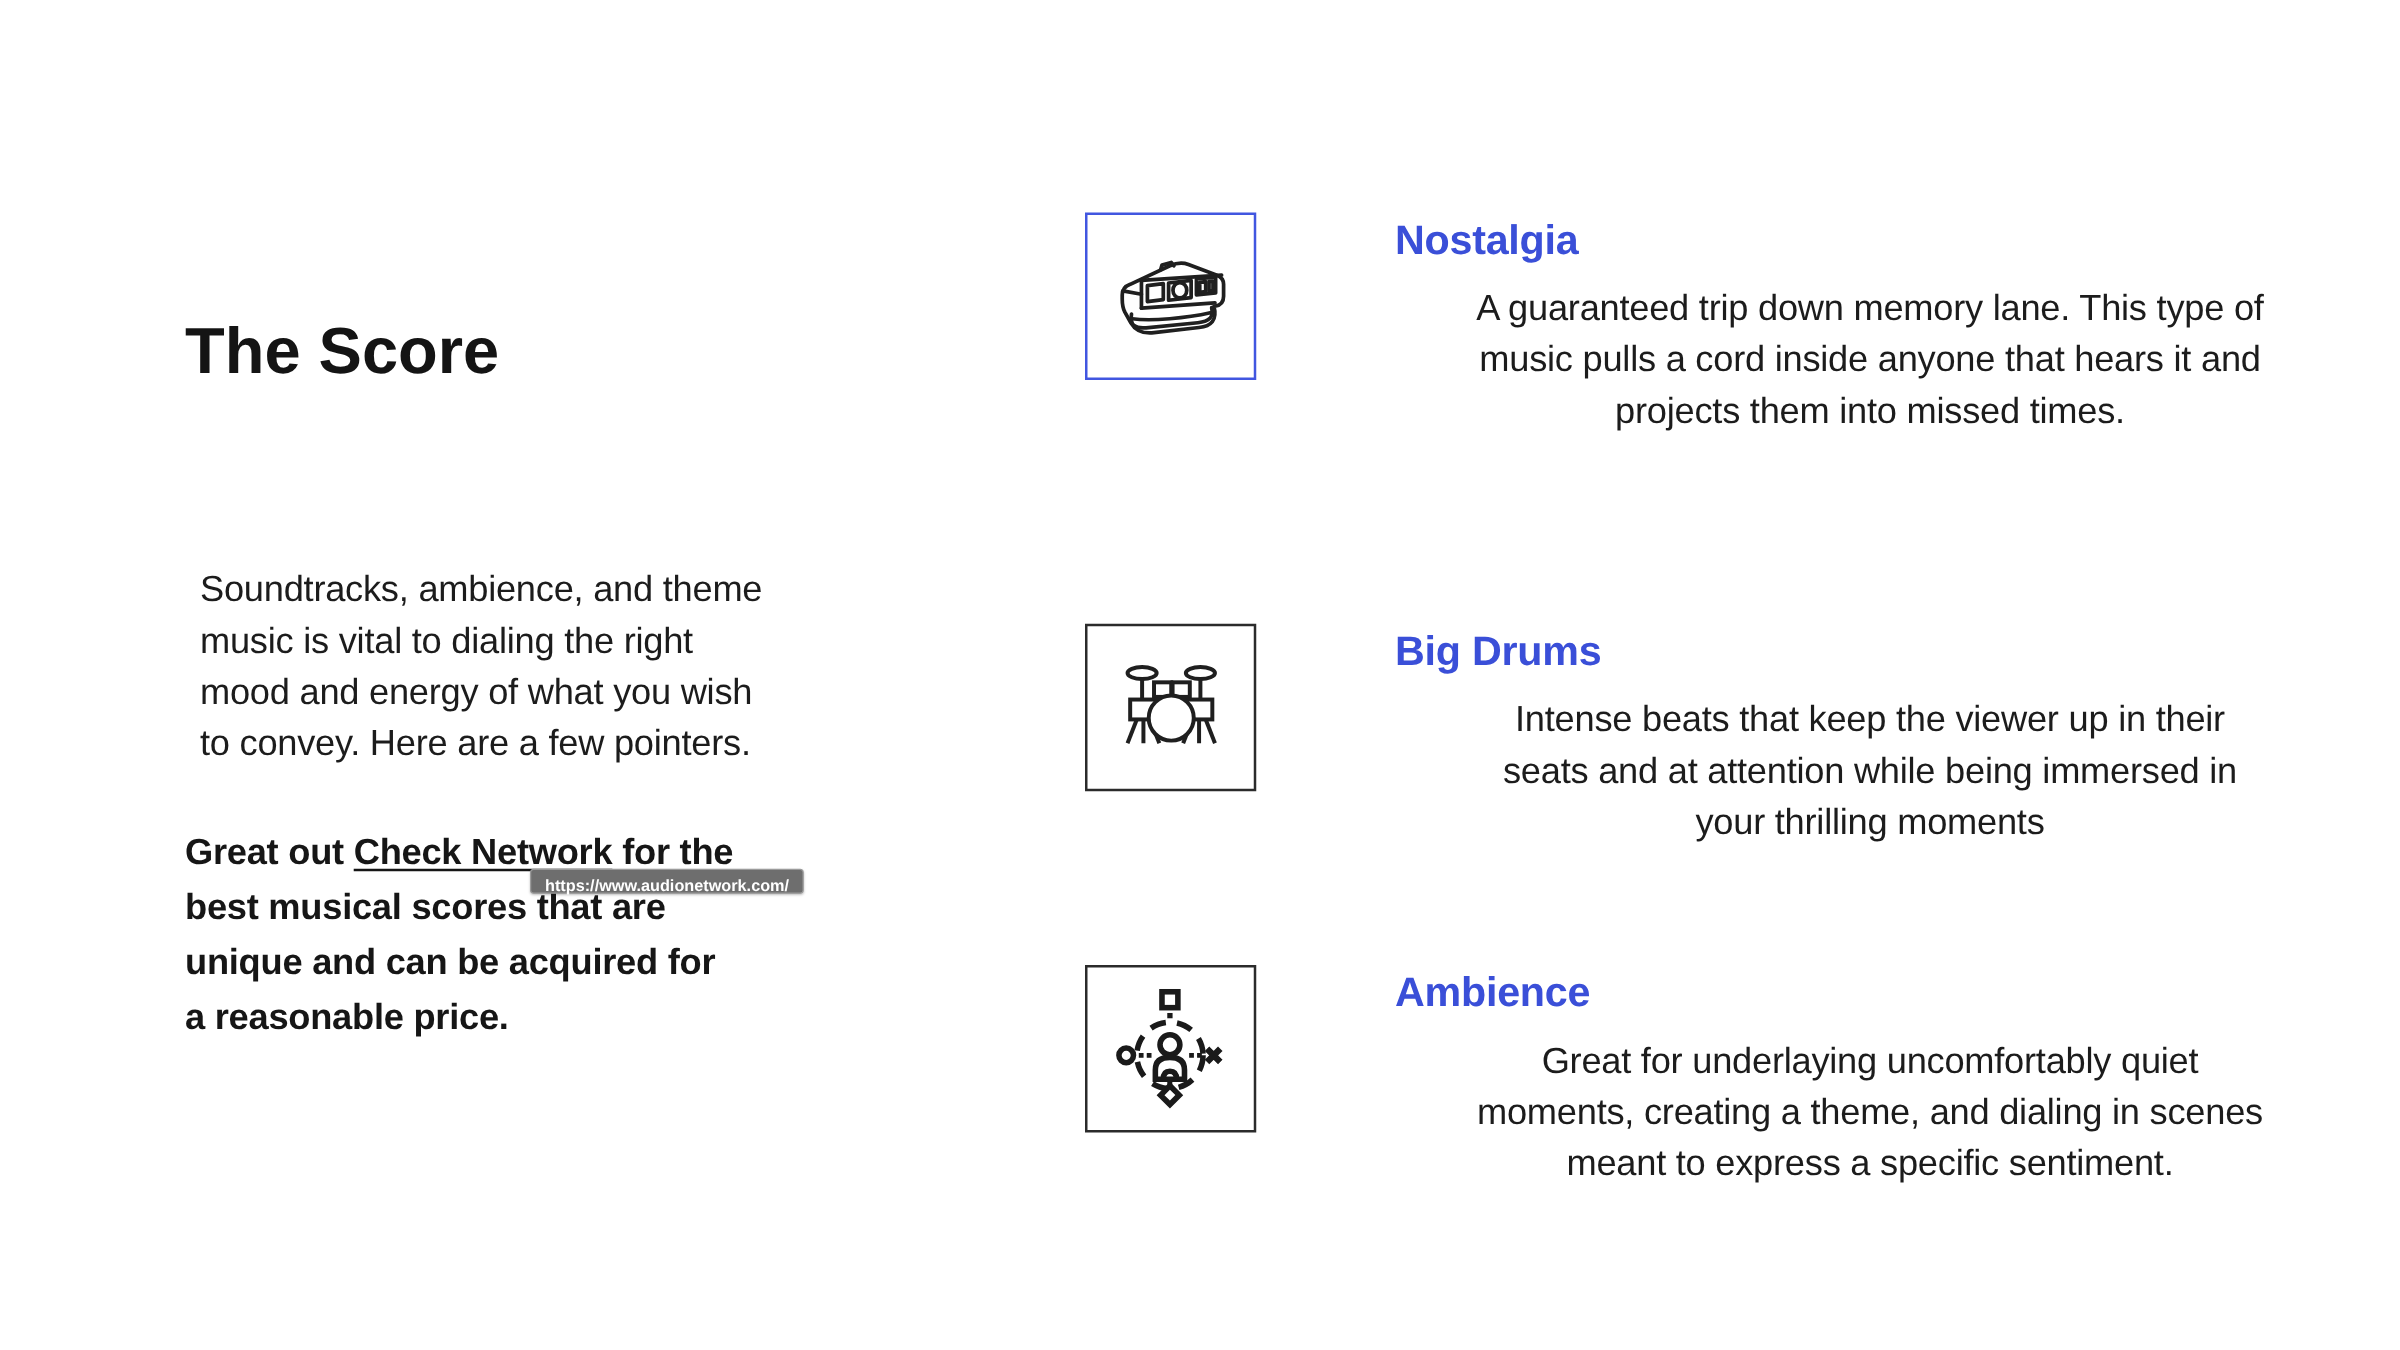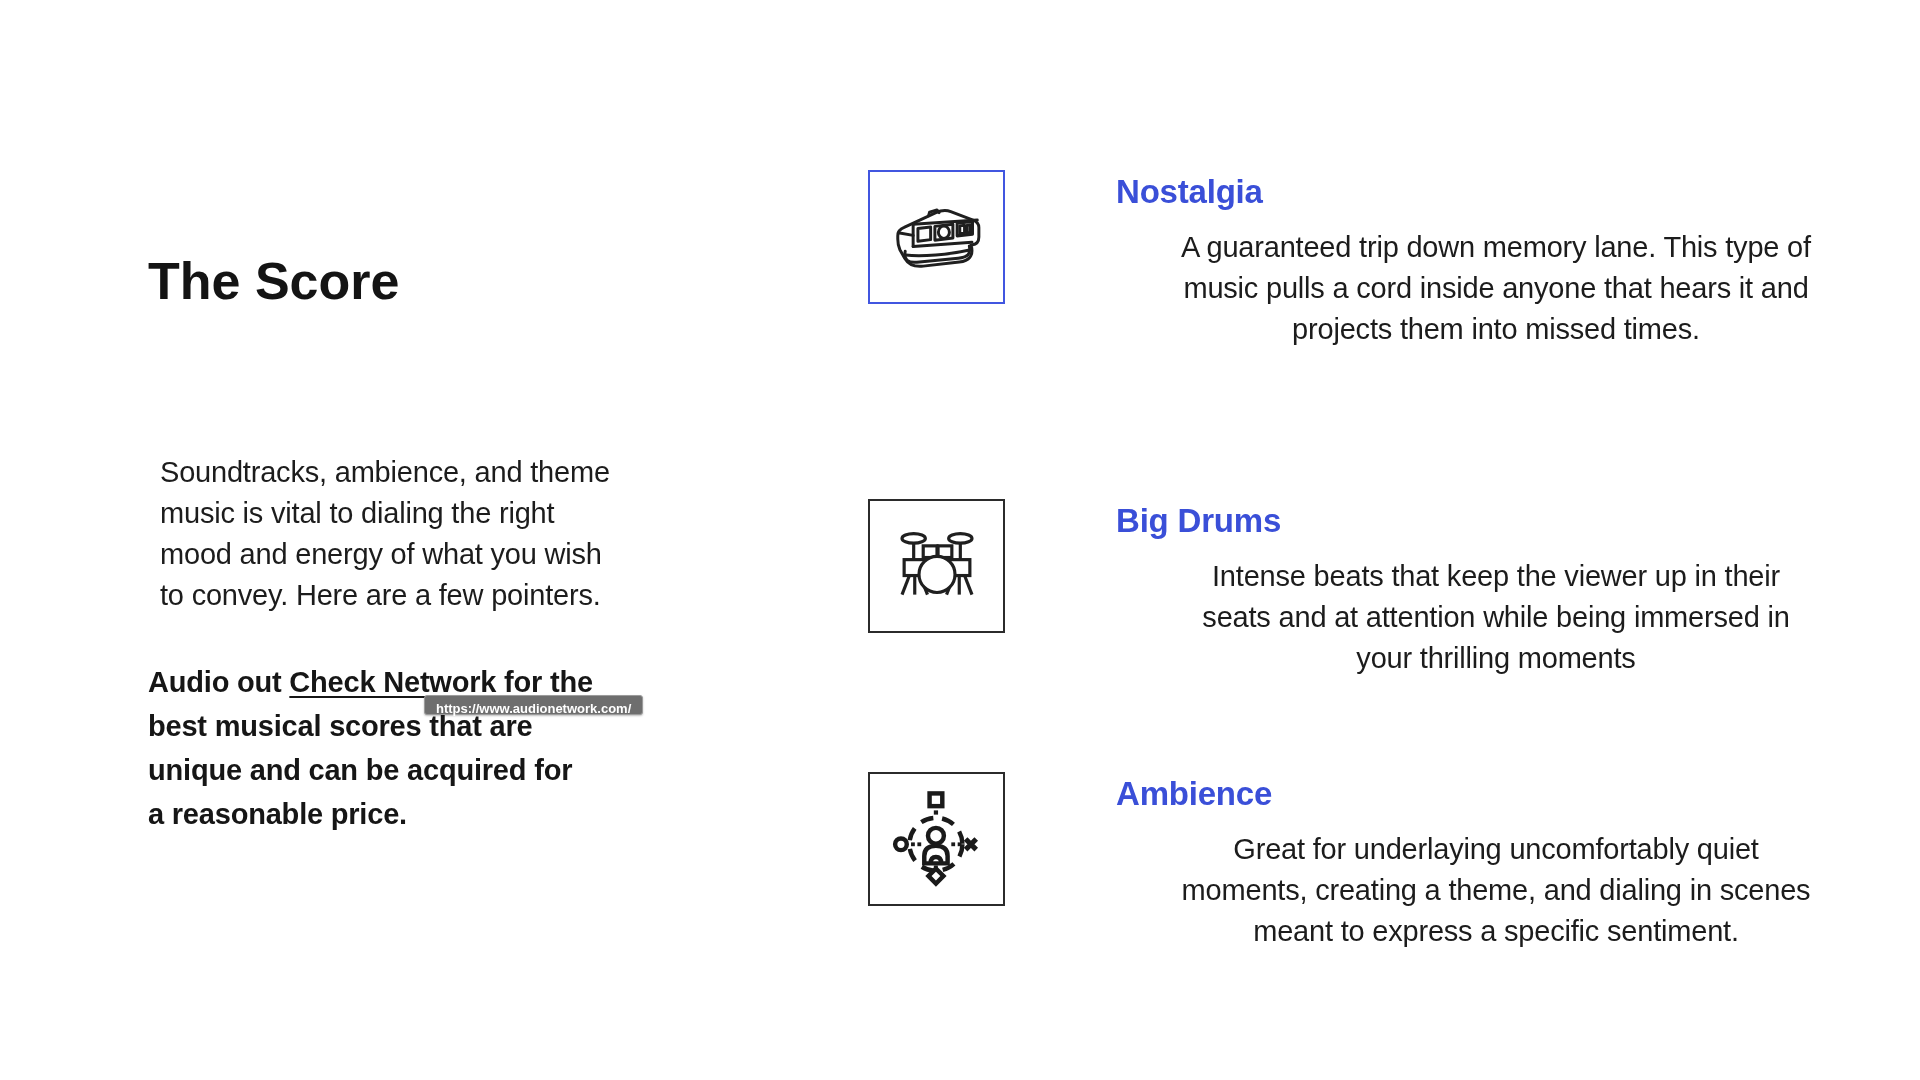--- a/index.html
+++ b/index.html
@@ -69,21 +69,21 @@
 
 <div class="slide">
 
   <h1 class="page-title">The Score</h1>
 
   <p class="intro">Soundtracks, ambience, and theme
 music is vital to dialing the right
 mood and energy of what you wish
 to convey. Here are a few pointers.</p>
 
-  <p class="cta"><span>Audio out </span><a>Check Network</a><span> for the
+  <p class="cta"><span>Great out </span><a>Check Network</a><span> for the
 best musical scores that are
 unique and can be acquired for
 a reasonable price.</span></p>
 
   <div class="url-tooltip">https://www.audionetwork.com/</div>
 
   <div class="row row-1">
     <div class="icon-box selected">
       <svg viewBox="0 0 100 100" fill="none" stroke="#1f1f1f" stroke-width="2.8" stroke-linejoin="round" stroke-linecap="round">
         <path d="M13 49 C13 45 15 42.5 19 41 L49 27 C54 24.7 59 24.5 63 26 L84 34 C88 35.5 89.5 38 89.5 41 L89.5 50 C89.5 54.5 87 57 83 57.5 L82.2 57.6 C85 68 80 72.5 71 73.6 L37 77.5 C28 78.5 23 76 19.5 70 L15 62 C13.5 59 13 55 13 52 Z"></path>

